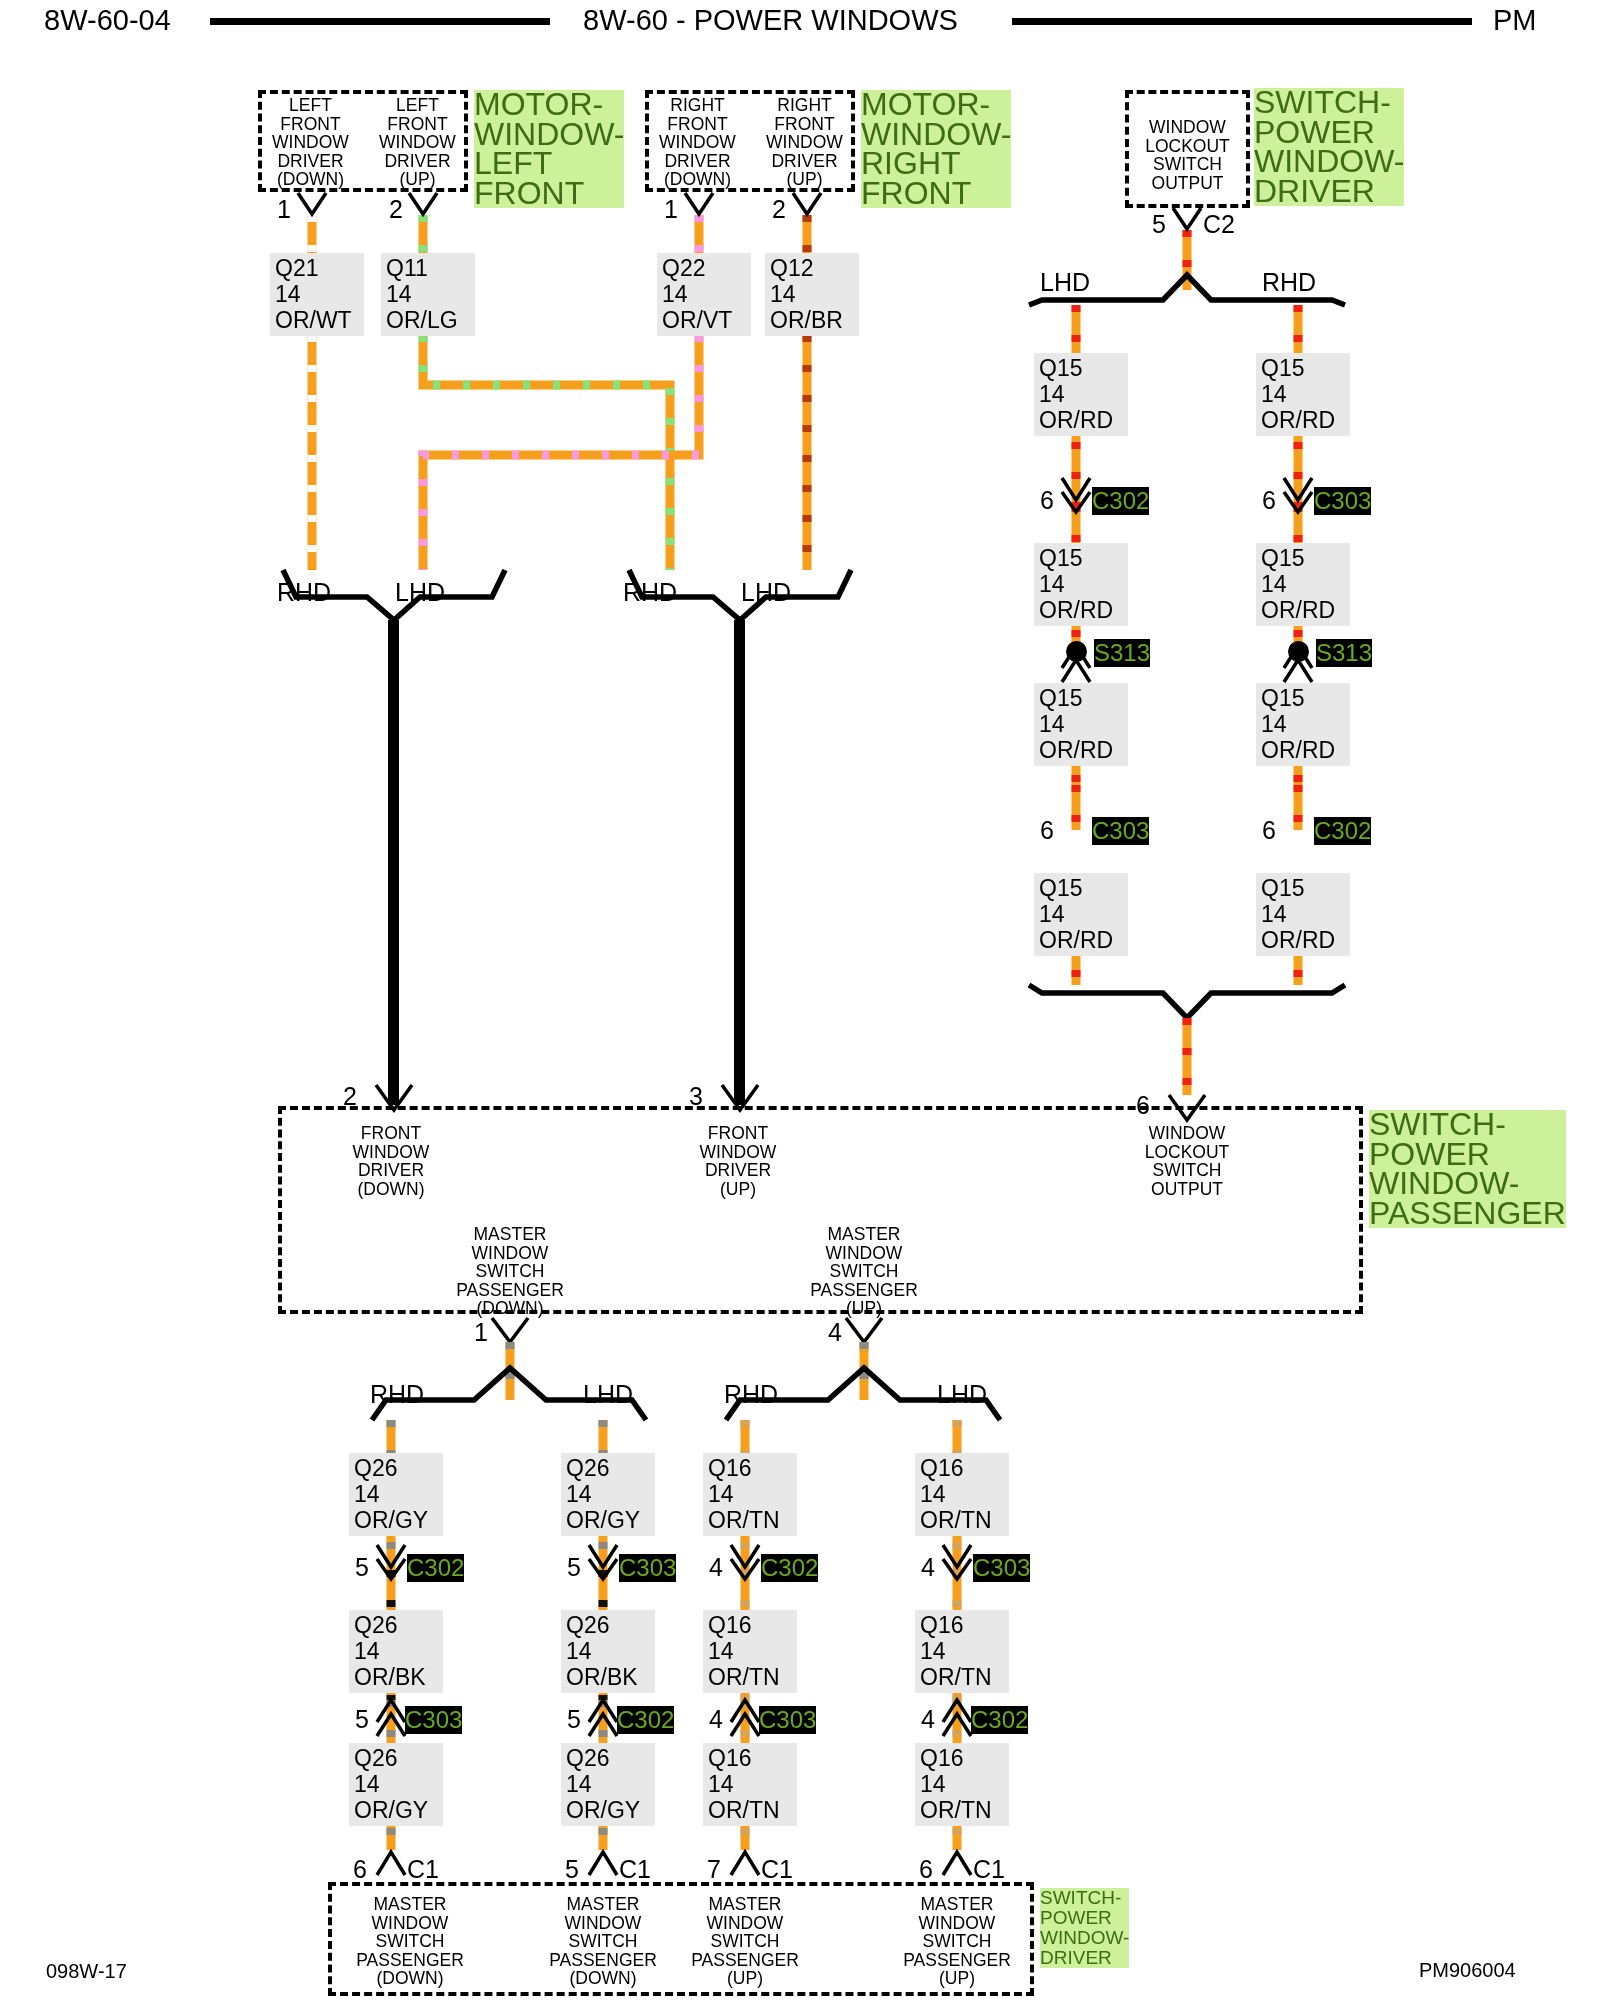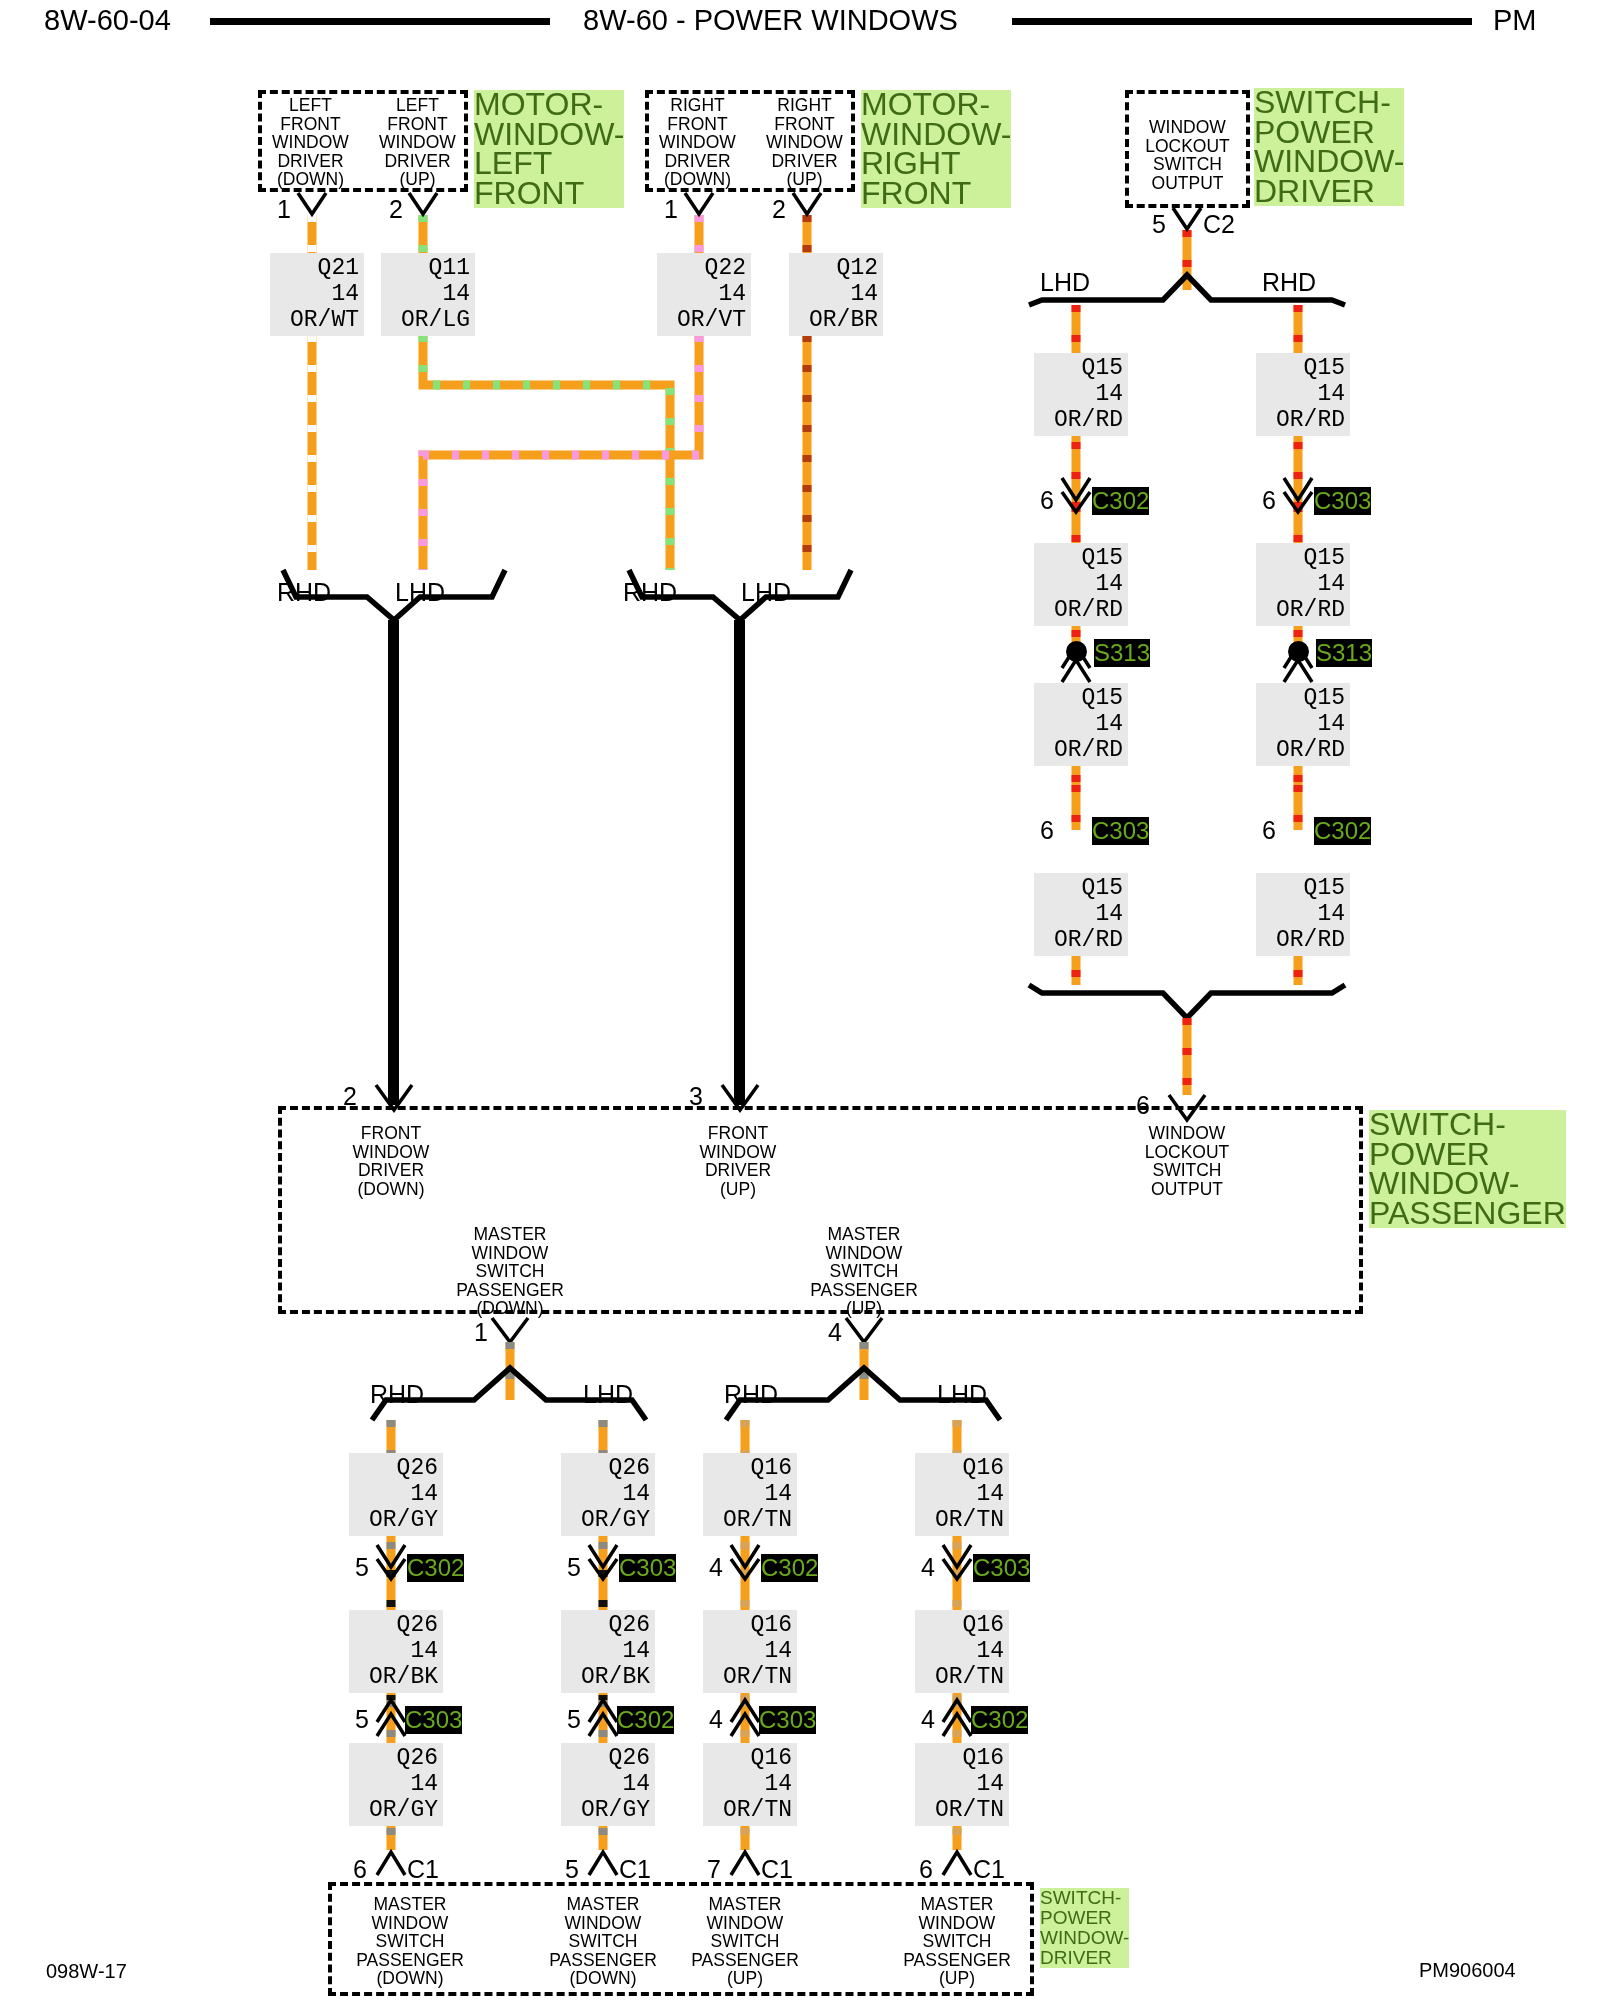--- a/index.html
+++ b/index.html
@@ -25,22 +25,22 @@
   .dbox{position:absolute;border:4px dashed #000;box-sizing:border-box;}
   .comp-lines{position:absolute;text-align:center;font-size:17.5px;line-height:18.5px;
               white-space:nowrap;}
   .comp-lines div{white-space:nowrap;}
 
   .greentag{position:absolute;background:#cdf09a;color:#3f6b16;
             font-size:32px;line-height:29.5px;white-space:nowrap;}
   .greentag.small{font-size:19px;line-height:20px;}
   .greentag-inline{background:#000000;color:#6aab1c;font-size:24px;}
 
-  .wlabel{position:absolute;background:#e8e8e8;text-align:right;
-          font-size:23px;line-height:26px;white-space:nowrap;padding:2px 5px 3px 5px;font-family:Liberation Mono, monospace;}
+  .wlabel{position:absolute;background:#e8e8e8;text-align:left;
+          font-size:23px;line-height:26px;white-space:nowrap;padding:2px 5px 3px 5px;}
 
   .plainlbl{position:absolute;font-size:25px;white-space:nowrap;}
 
   .splice{position:absolute;width:21px;height:21px;border-radius:50%;background:#000;}
 
   svg.ov{position:absolute;left:0;top:0;width:1600px;height:2000px;overflow:visible;
          pointer-events:none;}
 </style>
 </head>
 <body>
@@ -340,21 +340,21 @@
 <div class="wlabel" style="left:381px;top:253px;width:84px;">
   <div>Q11</div>
   <div>14</div>
   <div>OR/LG</div>
 </div>
 <div class="wlabel" style="left:657px;top:253px;width:84px;">
   <div>Q22</div>
   <div>14</div>
   <div>OR/VT</div>
 </div>
-<div class="wlabel" style="left:789px;top:253px;width:84px;">
+<div class="wlabel" style="left:765px;top:253px;width:84px;">
   <div>Q12</div>
   <div>14</div>
   <div>OR/BR</div>
 </div>
 
 <div class="plainlbl" style="left:277px;top:578px;">RHD</div>
 <div class="plainlbl" style="left:395px;top:578px;">LHD</div>
 <div class="plainlbl" style="left:623px;top:578px;">RHD</div>
 <div class="plainlbl" style="left:741px;top:578px;">LHD</div>
 

